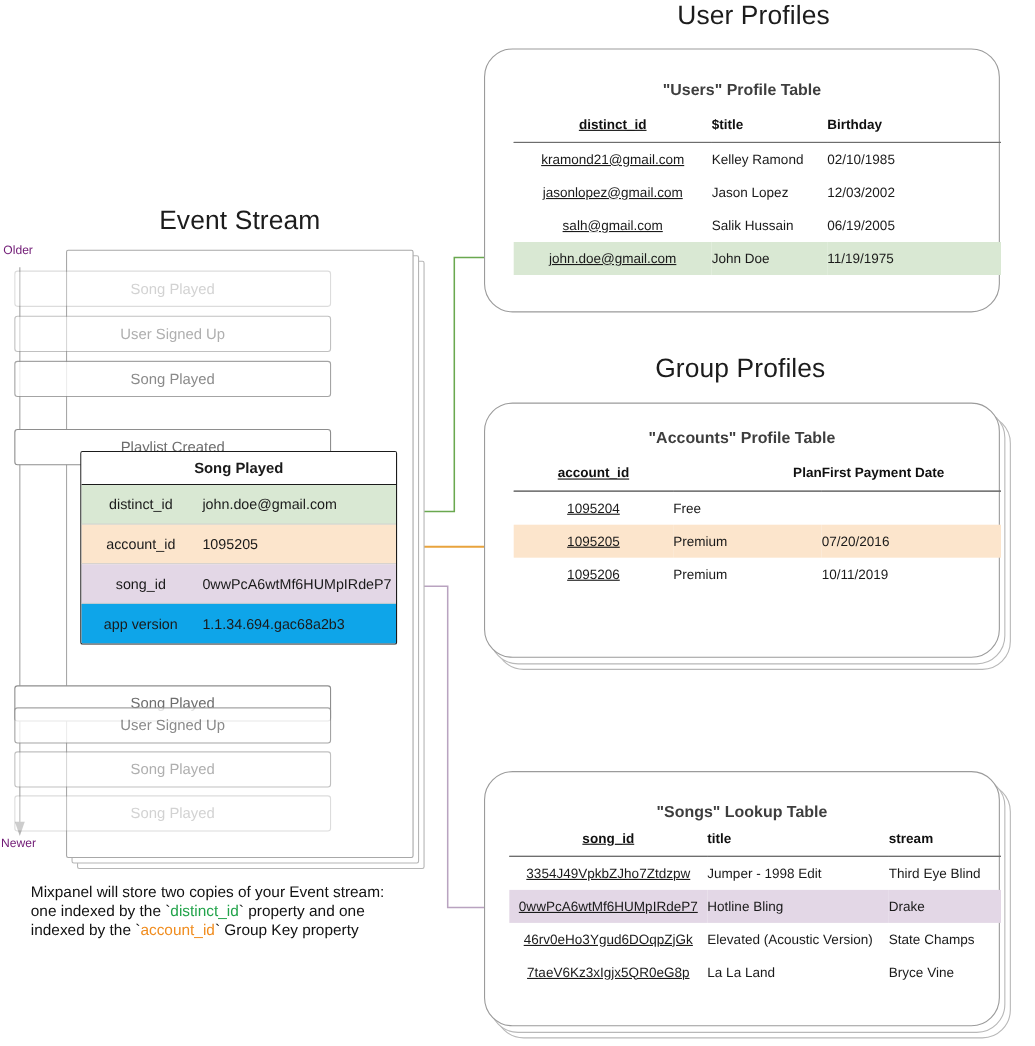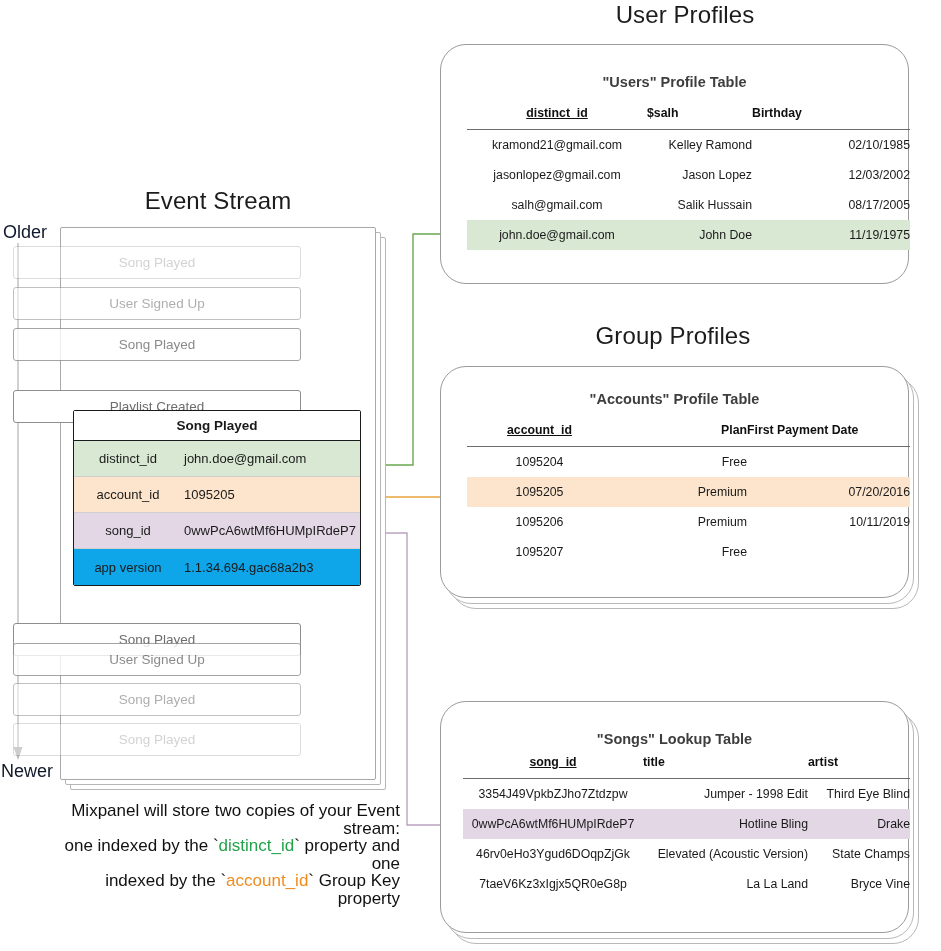--- a/index.html
+++ b/index.html
@@ -18,22 +18,22 @@
     font-size: 24px;
     font-weight: 400;
     color: #1c1c1c;
     text-align: center;
     letter-spacing: 0.1px;
   }
 
   
   .tl-label {
     position: absolute;
-    font-size: 18px;
-    color: #0f172a;
+    font-size: 11px;
+    color: #701a75;
     white-space: nowrap;
   }
 
   
   .es-stack {
     position: absolute;
     border: 1.6px solid #b6b6b6;
     border-radius: 2px;
     background: #ffffff;
   }
@@ -89,24 +89,24 @@
     border-bottom: 1px solid #cfcfcf;
     font-size: 13px;
   }
   .ev-row:last-child { border-bottom: none; }
   .ev-k { width: 108px; text-align: center; color: #1a1a1a; }
   .ev-v { flex: 1; color: #1a1a1a; padding-left: 2px; }
 
   
   .caption {
     position: absolute;
-    left: 40px; top: 802px;
+    left: 28px; top: 802px;
     width: 360px;
-    text-align: right;
-    font-size: 17px;
+    text-align: left;
+    font-size: 14px;
     line-height: 17.5px;
     color: #111;
   }
   .caption .g { color: #22a34a; }
   .caption .o { color: #f08c1e; }
 
   
   .card {
     position: absolute;
     border: 1.5px solid #9b9b9b;
@@ -142,24 +142,23 @@
     white-space: nowrap;
   }
   table.dt th.c0 { text-align: center; }
   table.dt th.c0 span { text-decoration: underline; }
   table.dt td {
     height: 30px;
     color: #1a1a1a;
     padding: 0;
     white-space: nowrap;
     vertical-align: middle;
-    text-align: right;
   }
   table.dt td.c0 { text-align: center; }
-  table.dt td.c0 span { }
+  table.dt td.c0 span { text-decoration: underline; }
   tr.hl-green td { background: #d9e8d3; }
   tr.hl-orange td { background: #fce5cc; }
   tr.hl-purple td { background: #e3d7e6; }
 
   svg.lines {
     position: absolute; left: 0; top: 0;
     width: 941px; height: 951px;
     pointer-events: none;
   }
 </style>
@@ -252,39 +251,39 @@
     <span>indexed by the `</span><span class="o">account_id</span><span>` Group Key property</span>
   </div>
 
   <div class="section-title" style="left:440px; top:1px; width:490px;">User Profiles</div>
   <div class="card" style="left:440px; top:44px; width:469px; height:240px;"></div>
   <div class="tbl-title" style="left:440px; top:74px; width:469px;">"Users" Profile Table</div>
   <table class="dt" style="left:467px; top:106px; width:443px;">
     <thead>
       <tr>
         <th class="c0" style="width:180px;"><span>distinct_id</span></th>
-        <th style="width:105px;">$salh</th>
+        <th style="width:105px;">$title</th>
         <th>Birthday</th>
       </tr>
     </thead>
     <tbody>
       <tr>
         <td class="c0"><span>kramond21@gmail.com</span></td>
         <td>Kelley Ramond</td>
         <td>02/10/1985</td>
       </tr>
       <tr>
         <td class="c0"><span>jasonlopez@gmail.com</span></td>
         <td>Jason Lopez</td>
         <td>12/03/2002</td>
       </tr>
       <tr>
         <td class="c0"><span>salh@gmail.com</span></td>
         <td>Salik Hussain</td>
-        <td>08/17/2005</td>
+        <td>06/19/2005</td>
       </tr>
       <tr class="hl-green">
         <td class="c0"><span>john.doe@gmail.com</span></td>
         <td>John Doe</td>
         <td>11/19/1975</td>
       </tr>
     </tbody>
   </table>
 
   <div class="section-title" style="left:428px; top:322px; width:490px;">Group Profiles</div>
@@ -309,38 +308,33 @@
       <tr class="hl-orange">
         <td class="c0"><span>1095205</span></td>
         <td>Premium</td>
         <td>07/20/2016</td>
       </tr>
       <tr>
         <td class="c0"><span>1095206</span></td>
         <td>Premium</td>
         <td>10/11/2019</td>
       </tr>
-      <tr>
-        <td class="c0"><span>1095207</span></td>
-        <td>Free</td>
-        <td></td>
-      </tr>
     </tbody>
   </table>
 
   <div class="card-shadow" style="left:450px; top:712px; width:469px; height:232px;"></div>
   <div class="card-shadow" style="left:445px; top:707px; width:469px; height:232px;"></div>
   <div class="card" style="left:440px; top:701px; width:469px; height:232px;"></div>
   <div class="tbl-title" style="left:440px; top:731px; width:469px;">"Songs" Lookup Table</div>
   <table class="dt" style="left:463px; top:755px; width:447px;">
     <thead>
       <tr>
         <th class="c0" style="width:180px;"><span>song_id</span></th>
         <th style="width:165px;">title</th>
-        <th>artist</th>
+        <th>stream</th>
       </tr>
     </thead>
     <tbody>
       <tr>
         <td class="c0"><span>3354J49VpkbZJho7Ztdzpw</span></td>
         <td>Jumper - 1998 Edit</td>
         <td>Third Eye Blind</td>
       </tr>
       <tr class="hl-purple">
         <td class="c0"><span>0wwPcA6wtMf6HUMpIRdeP7</span></td>

